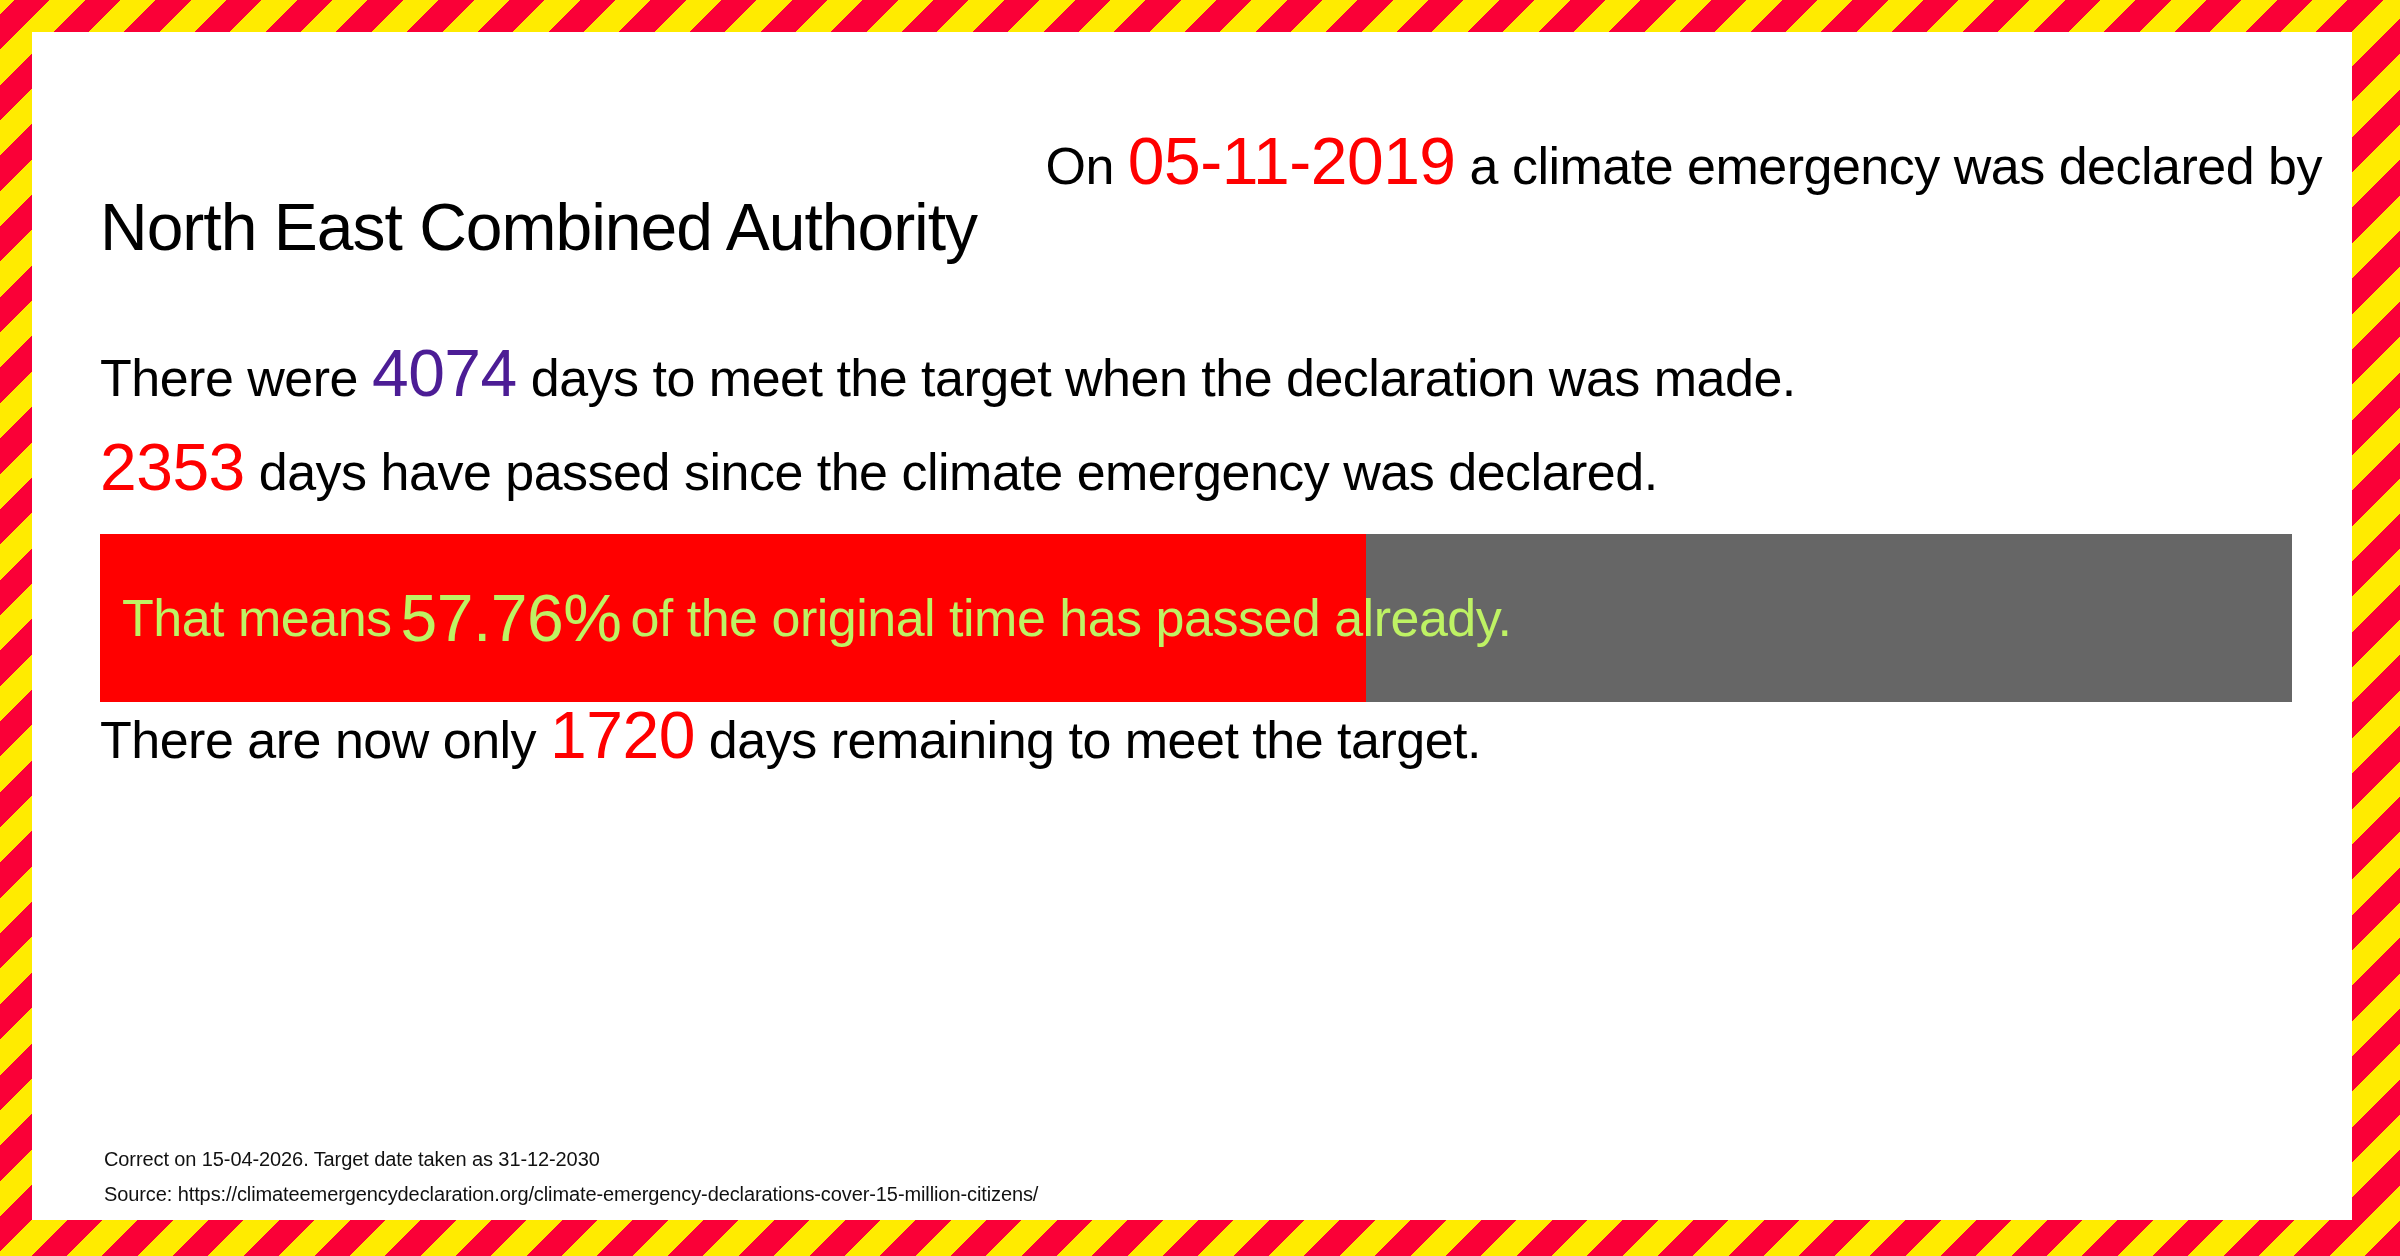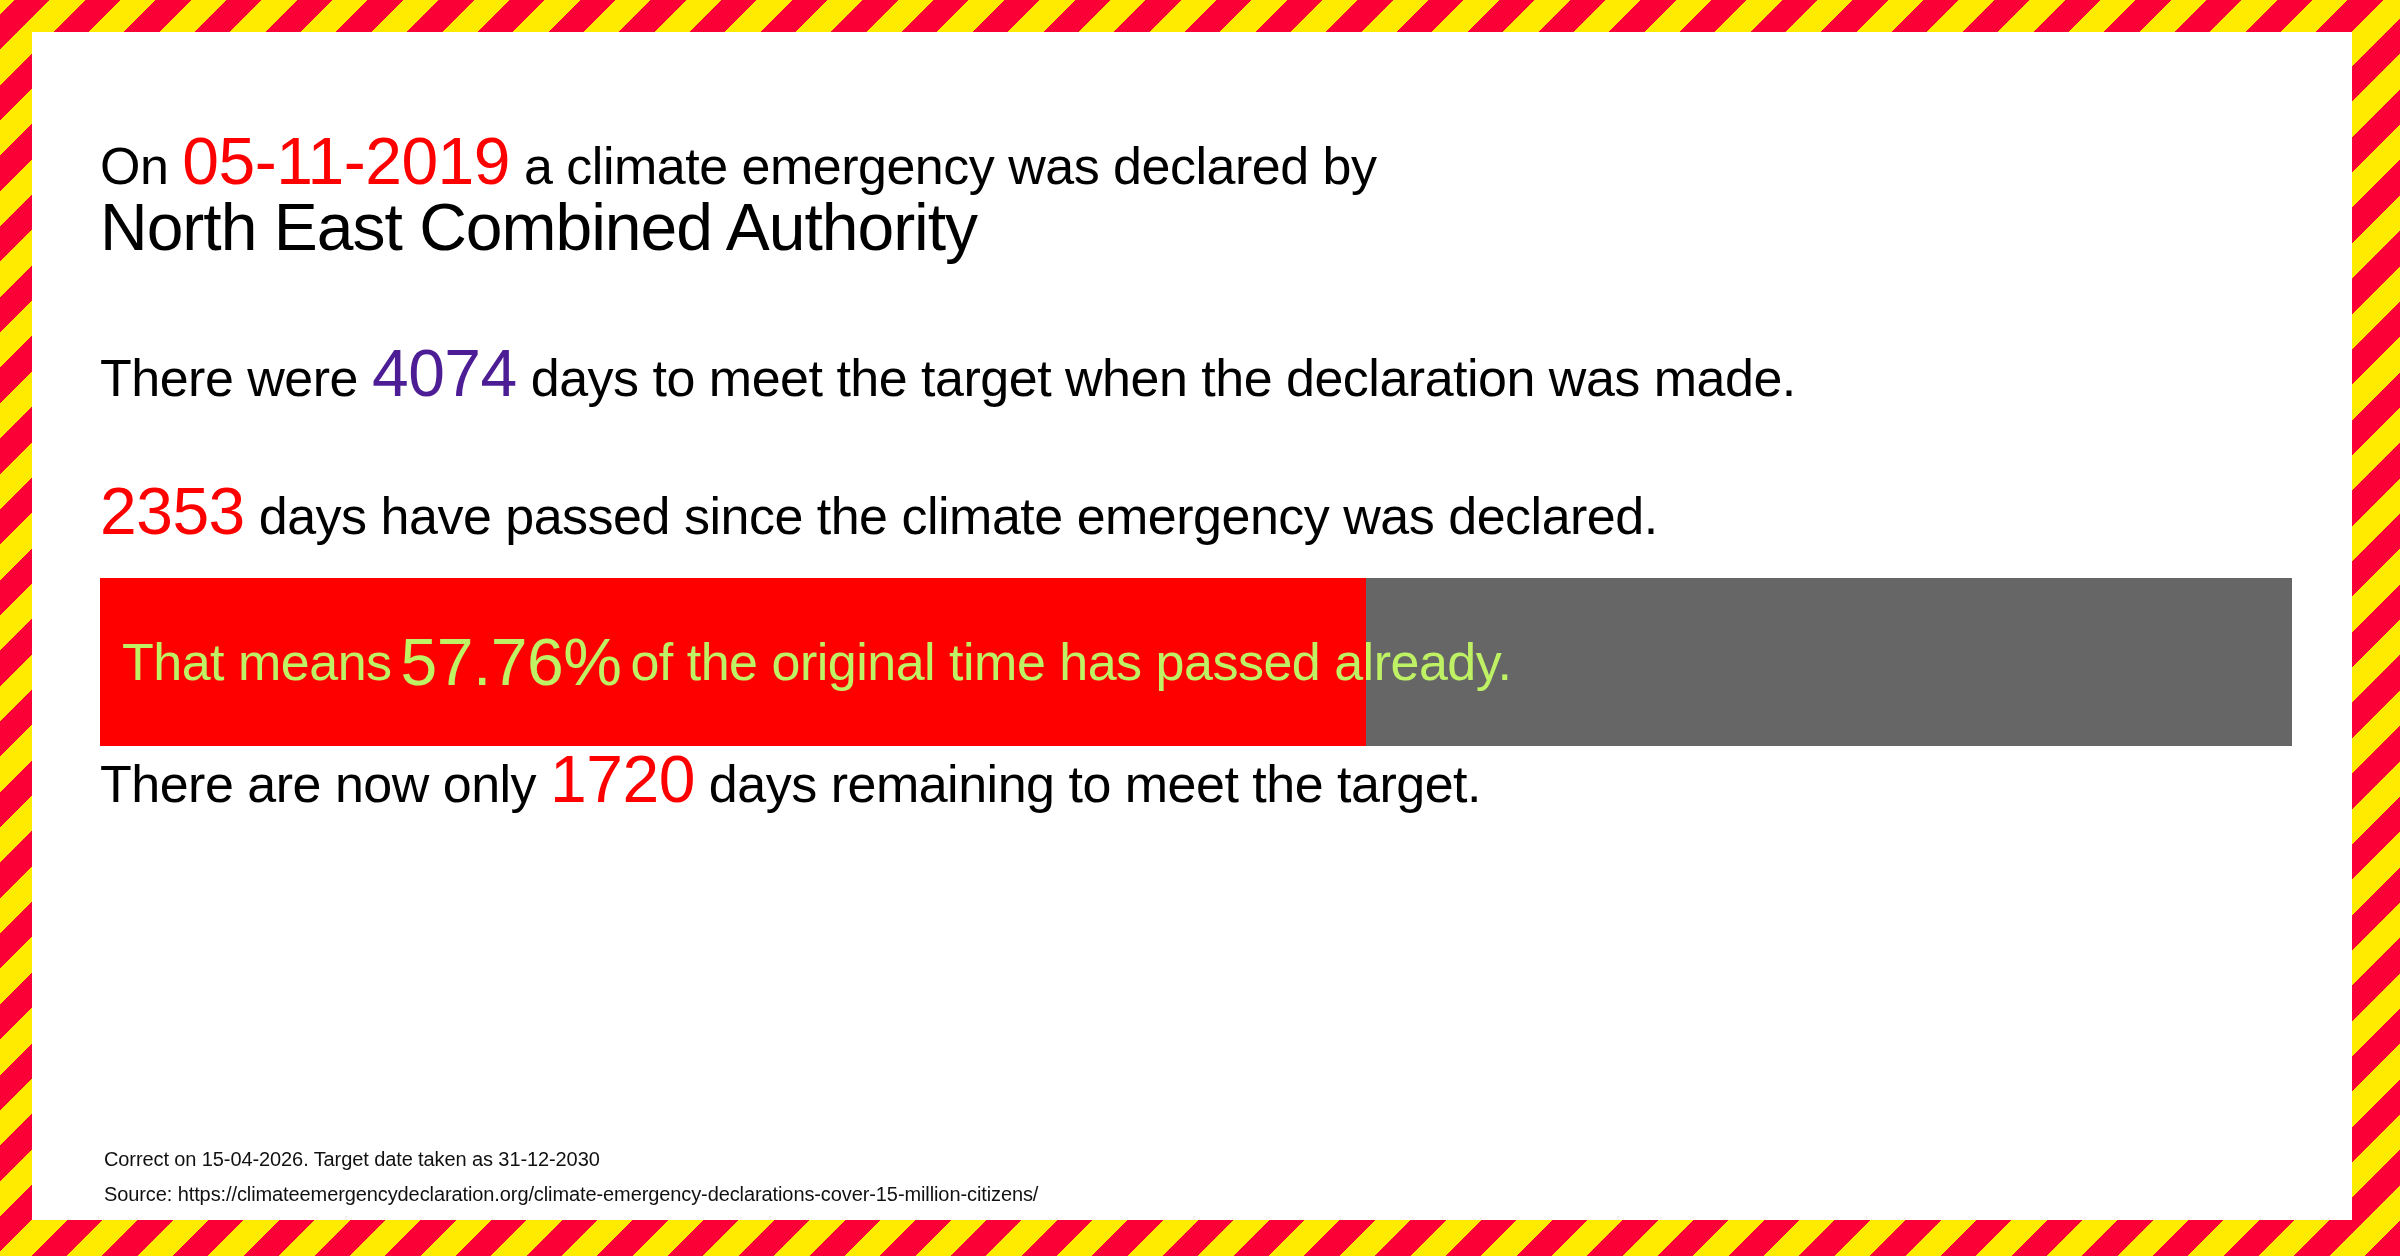--- a/index.html
+++ b/index.html
@@ -63,25 +63,25 @@
   }
 
   .big   { font-size: 52px; }
 
   .num {
     color: #FF0000;
   }
   .num-xl   { font-size: 66px; }
 
   
-  #l-declared   { margin-top: 42px; }
+  #l-declared   { margin-top: 42px; text-align: right; }
   #l-authority  { font-size: 66px; letter-spacing: -1px; }
   #l-target     { margin-top: 36px; }
   #l-were       { margin-top: 80px; }
-  #l-passed     { margin-top: 72px; }
+  #l-passed     { margin-top: 28px; }
   #l-remaining  { }
 
   
   #progress-wrap {
     position: relative;
     margin-top: 34px;
     width: 2192px;
     height: 168px;
     background: #666666;
     overflow: hidden;

